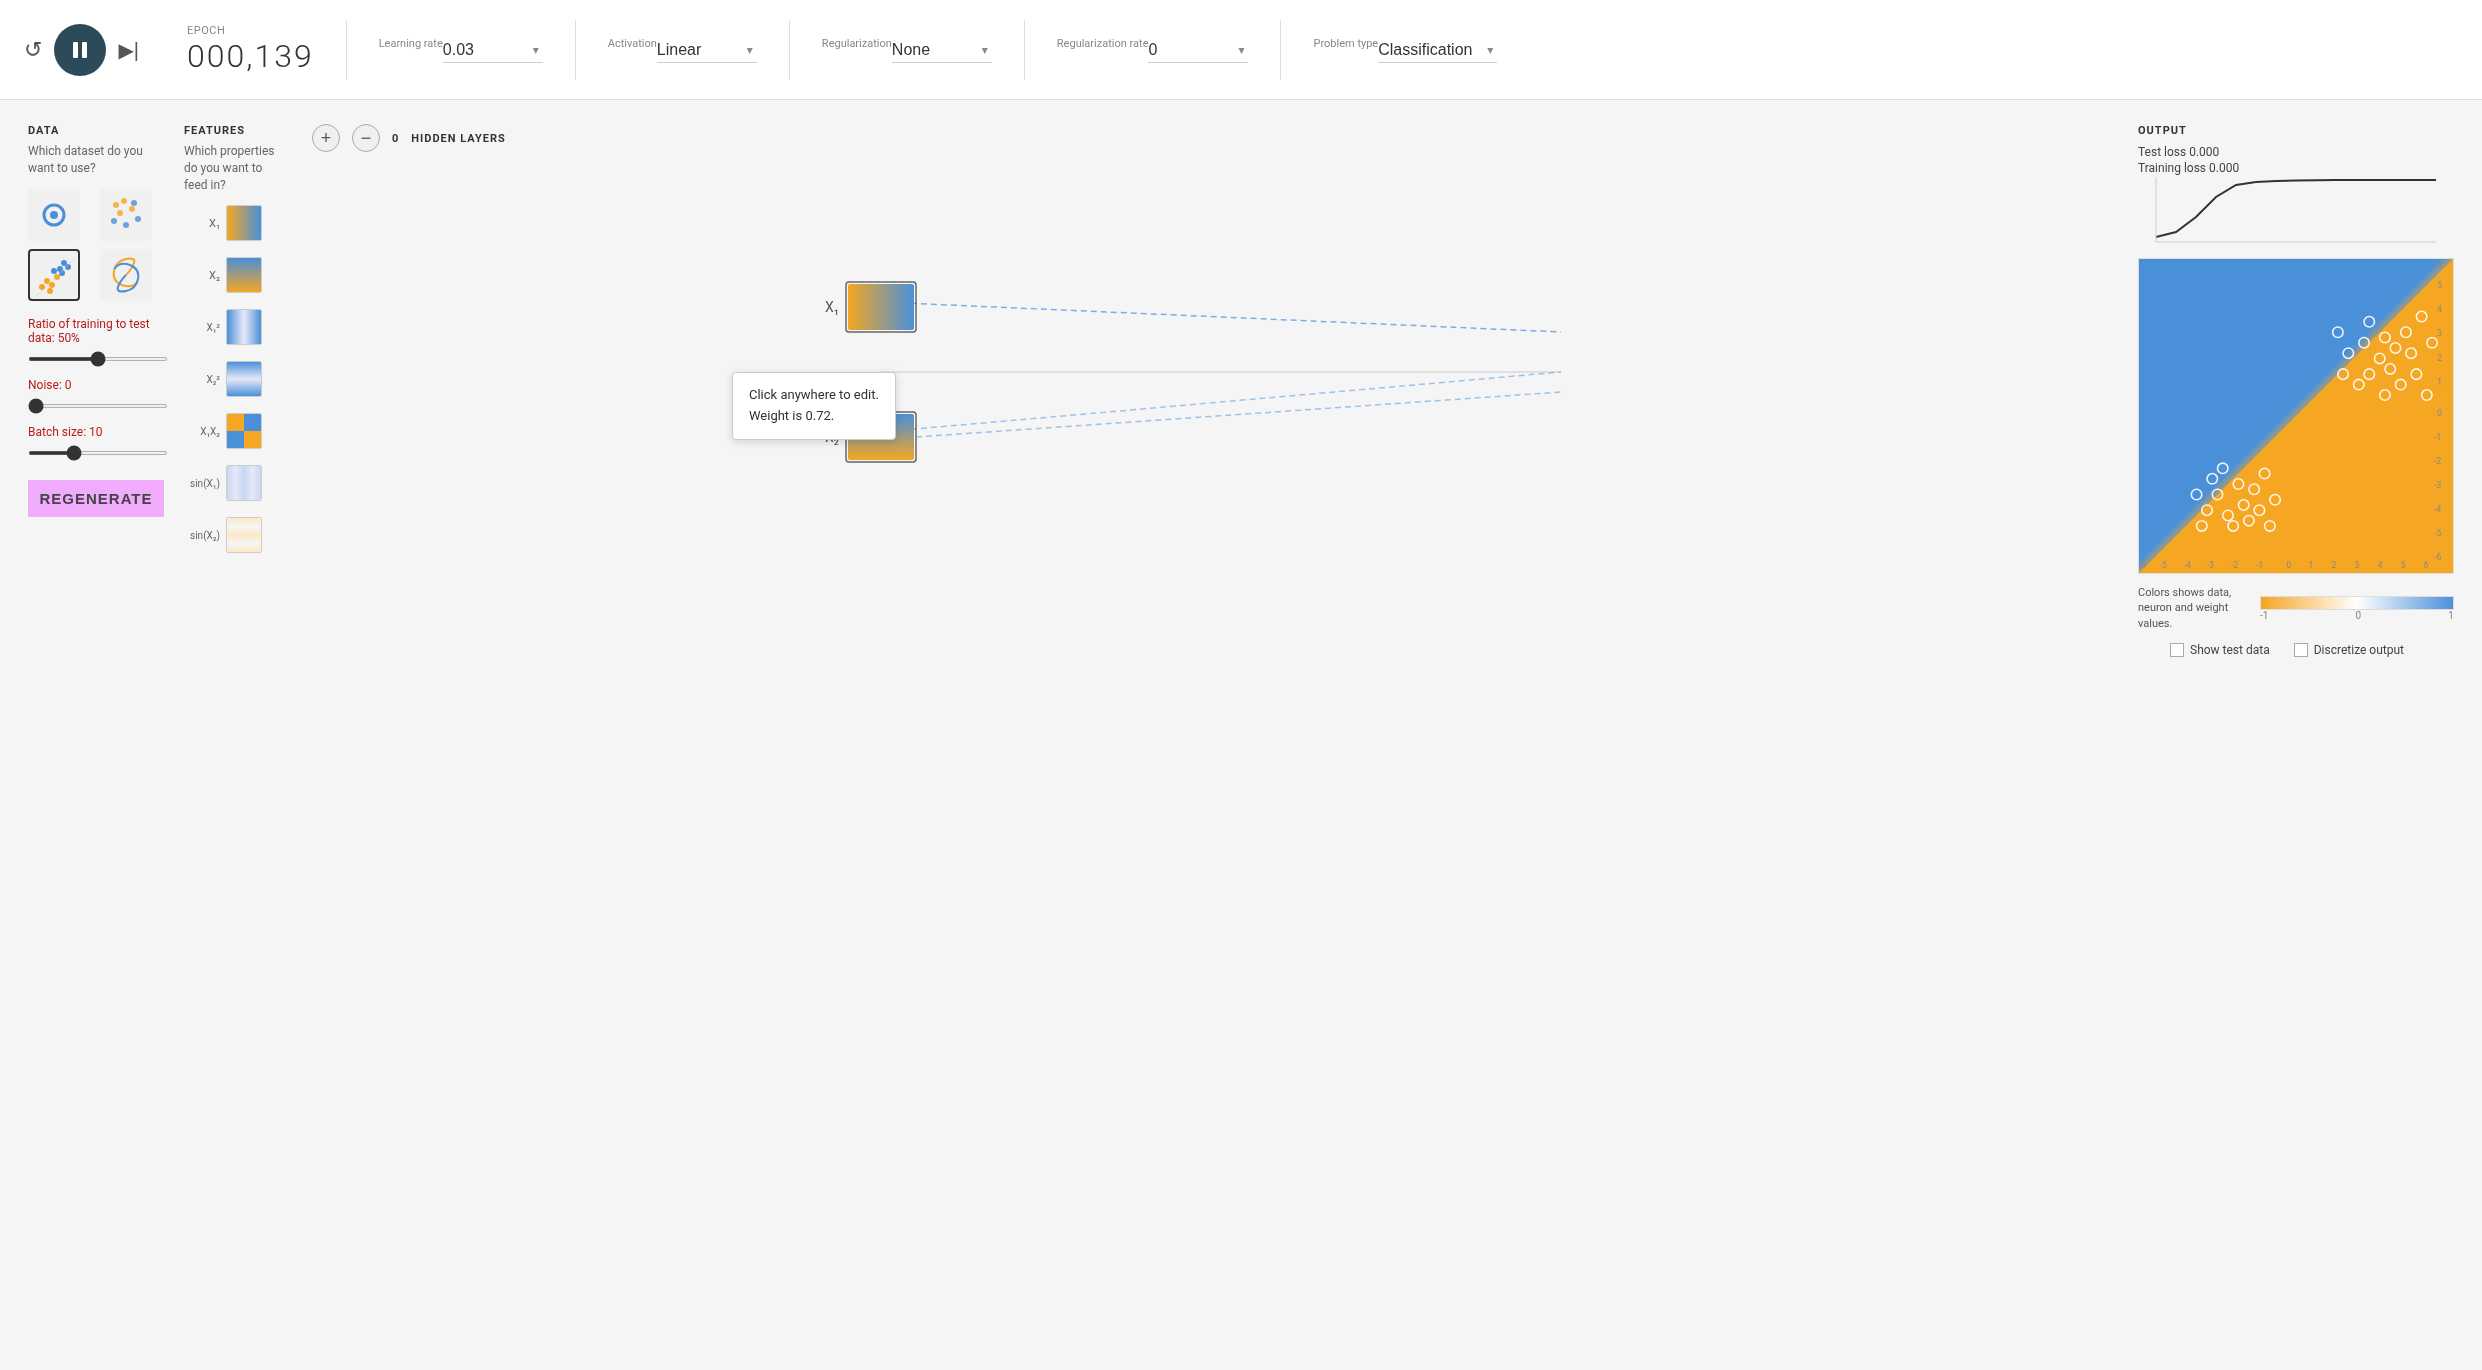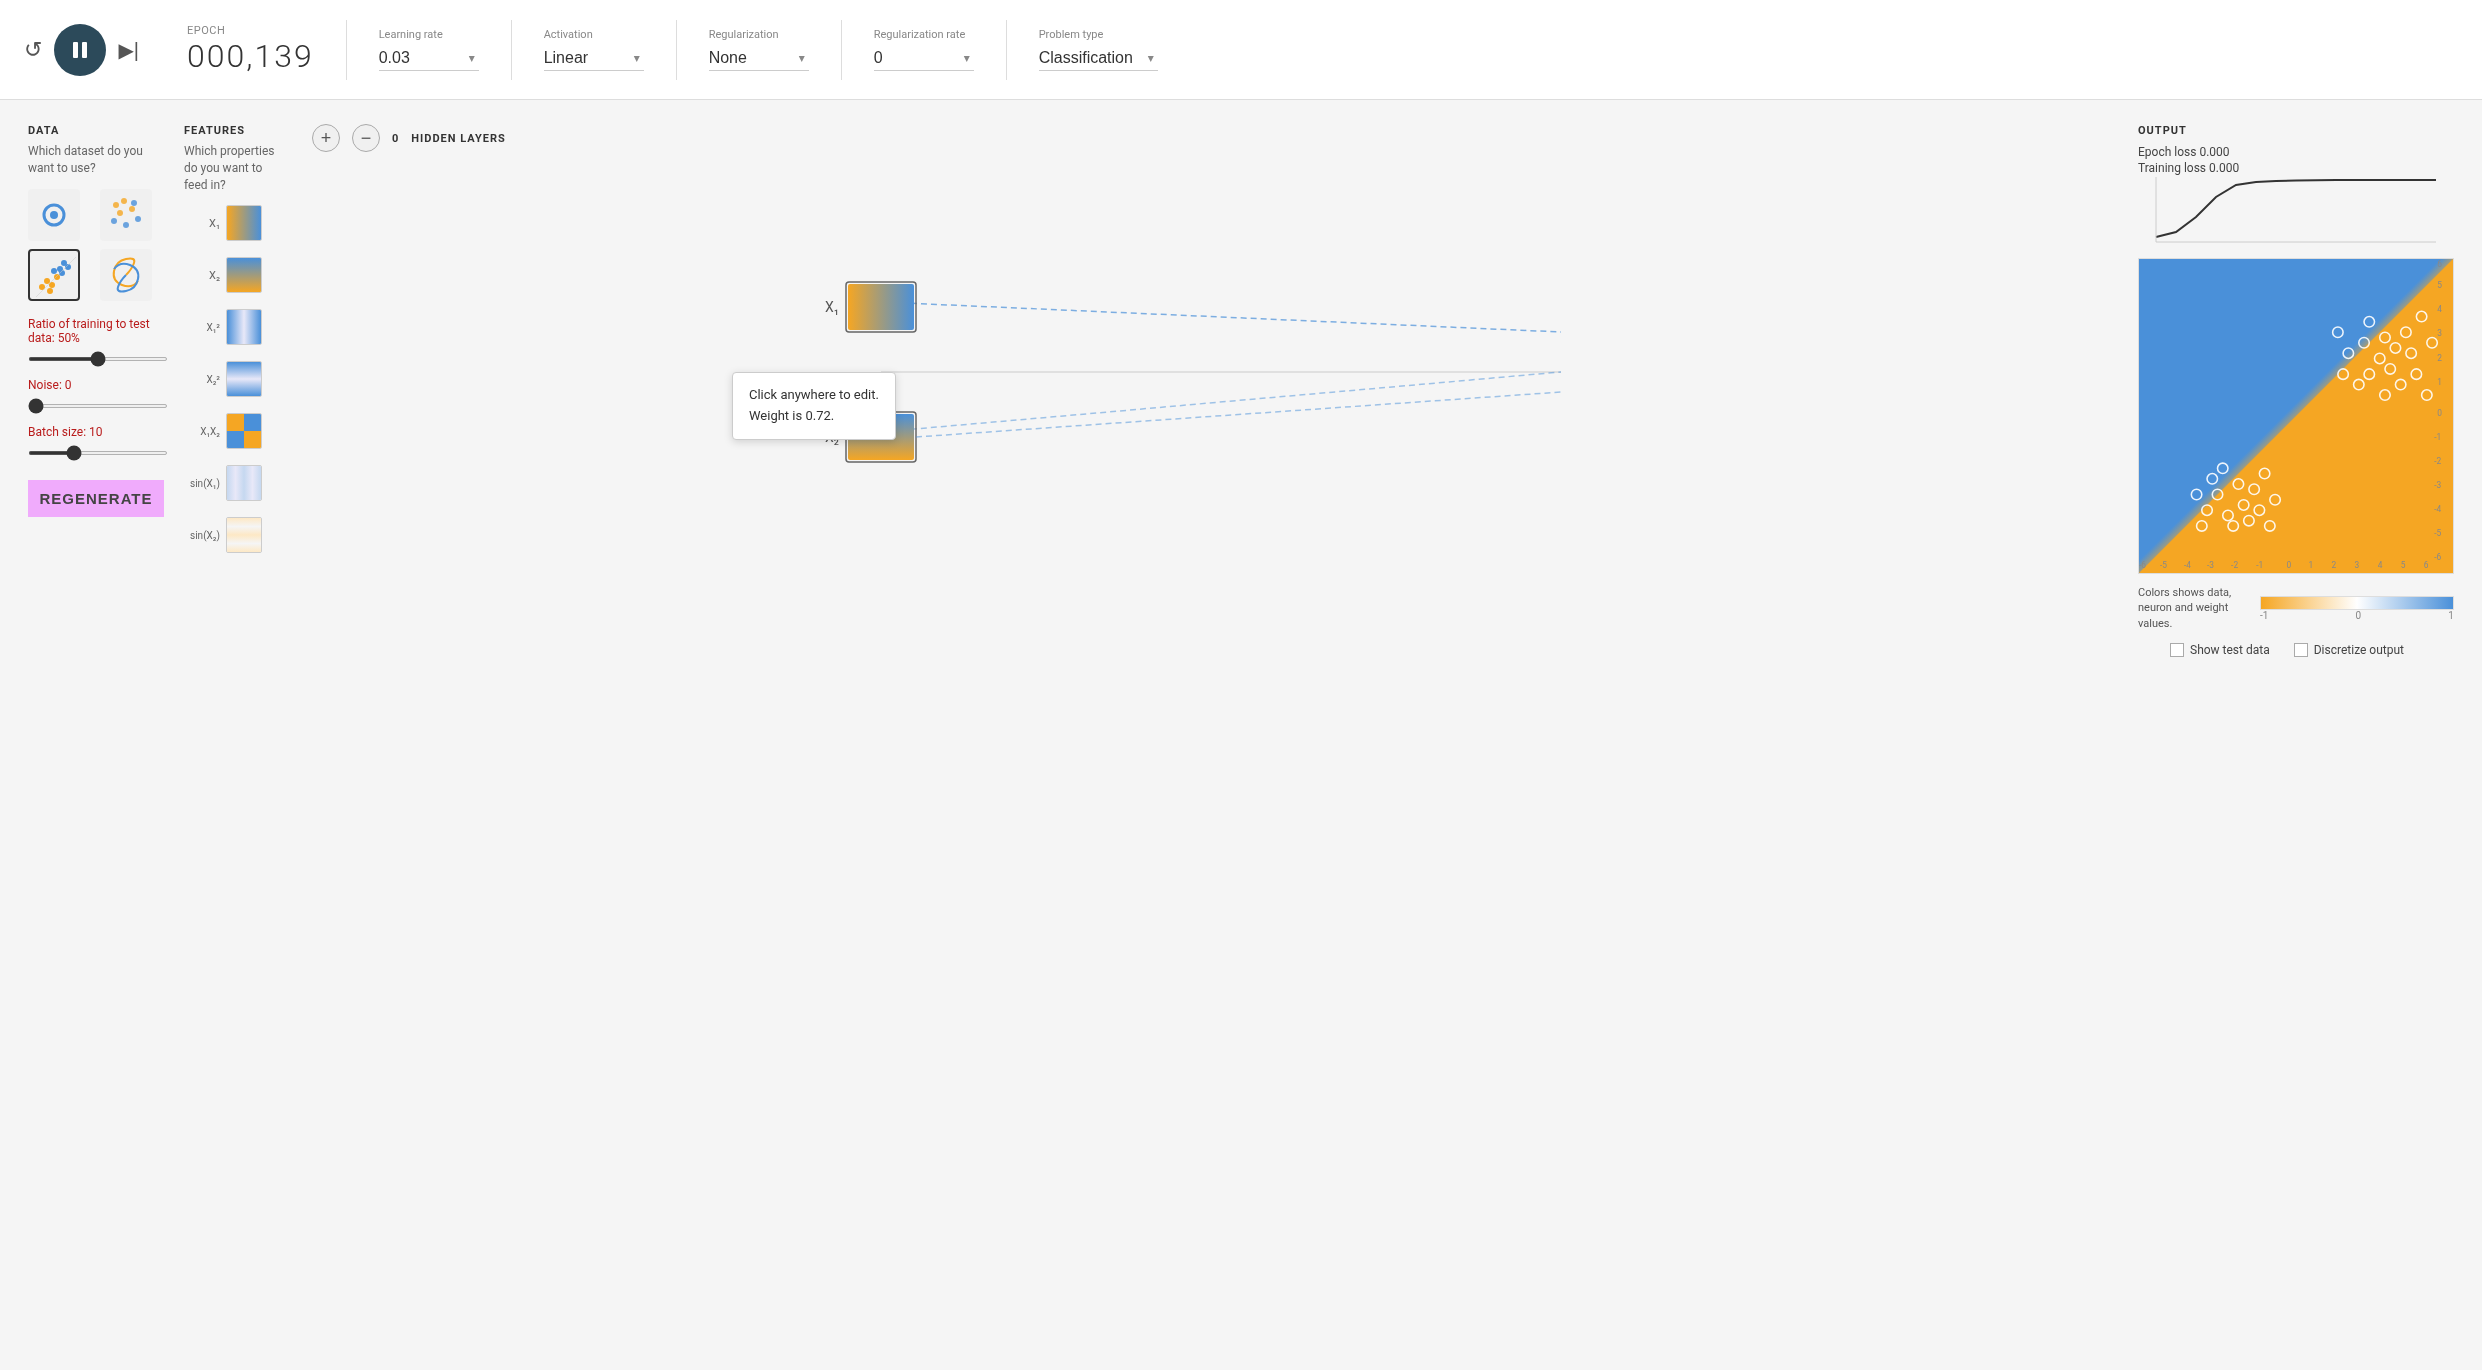--- a/index.html
+++ b/index.html
@@ -9,21 +9,21 @@
     .header { background: #fff; border-bottom: 1px solid #ddd; padding: 0 24px; display: flex; align-items: center; height: 100px; gap: 32px; }
     .ctrl-btn { display: flex; align-items: center; gap: 12px; }
     .btn-reset { background: none; border: none; cursor: pointer; font-size: 22px; color: #555; }
     .btn-play { width: 52px; height: 52px; border-radius: 50%; background: #2c4a5a; border: none; cursor: pointer; display: flex; align-items: center; justify-content: center; }
     .btn-play svg { fill: #fff; }
     .btn-step { background: none; border: none; cursor: pointer; font-size: 20px; color: #555; }
     .epoch-block { margin-left: 16px; }
     .epoch-label { font-size: 11px; color: #888; text-transform: uppercase; letter-spacing: 0.5px; }
     .epoch-value { font-size: 32px; font-weight: 300; color: #333; letter-spacing: 2px; }
     .divider-v { width: 1px; height: 60px; background: #ddd; }
-    .dropdown-group { display: flex; flex-direction: column; }
+    .dropdown-group { display: flex; }
     .dropdown-label { font-size: 11px; color: #888; margin-bottom: 4px; text-transform: none; }
     .dropdown-select { border: none; border-bottom: 1px solid #ccc; padding: 4px 24px 4px 0; font-size: 16px; color: #333; background: transparent; cursor: pointer; appearance: none; -webkit-appearance: none; position: relative; min-width: 100px; }
     .dropdown-wrapper { position: relative; }
     .dropdown-wrapper::after { content: '▾'; position: absolute; right: 4px; top: 50%; transform: translateY(-50%); color: #888; pointer-events: none; font-size: 12px; }
 
     
     .main { display: flex; padding: 24px 16px; gap: 0; min-height: calc(100vh - 100px); }
 
     
     .data-panel { width: 160px; flex-shrink: 0; padding: 0 12px; }
@@ -373,21 +373,21 @@
         <div>Click anywhere to edit.</div>
         <div>Weight is 0.72.</div>
       </div>
     </div>
   </div>
 
   <div class="output-panel">
     <div class="output-title">OUTPUT</div>
 
     <div class="loss-row">
-      <span>Epoch loss</span>
+      <span>Test loss</span>
       <span>0.000</span>
     </div>
     <div class="loss-row">
       <span>Training loss</span>
       <span>0.000</span>
     </div>
 
     
     <svg class="loss-chart" viewBox="0 0 280 70">
       <rect width="280" height="70" fill="none"></rect>

